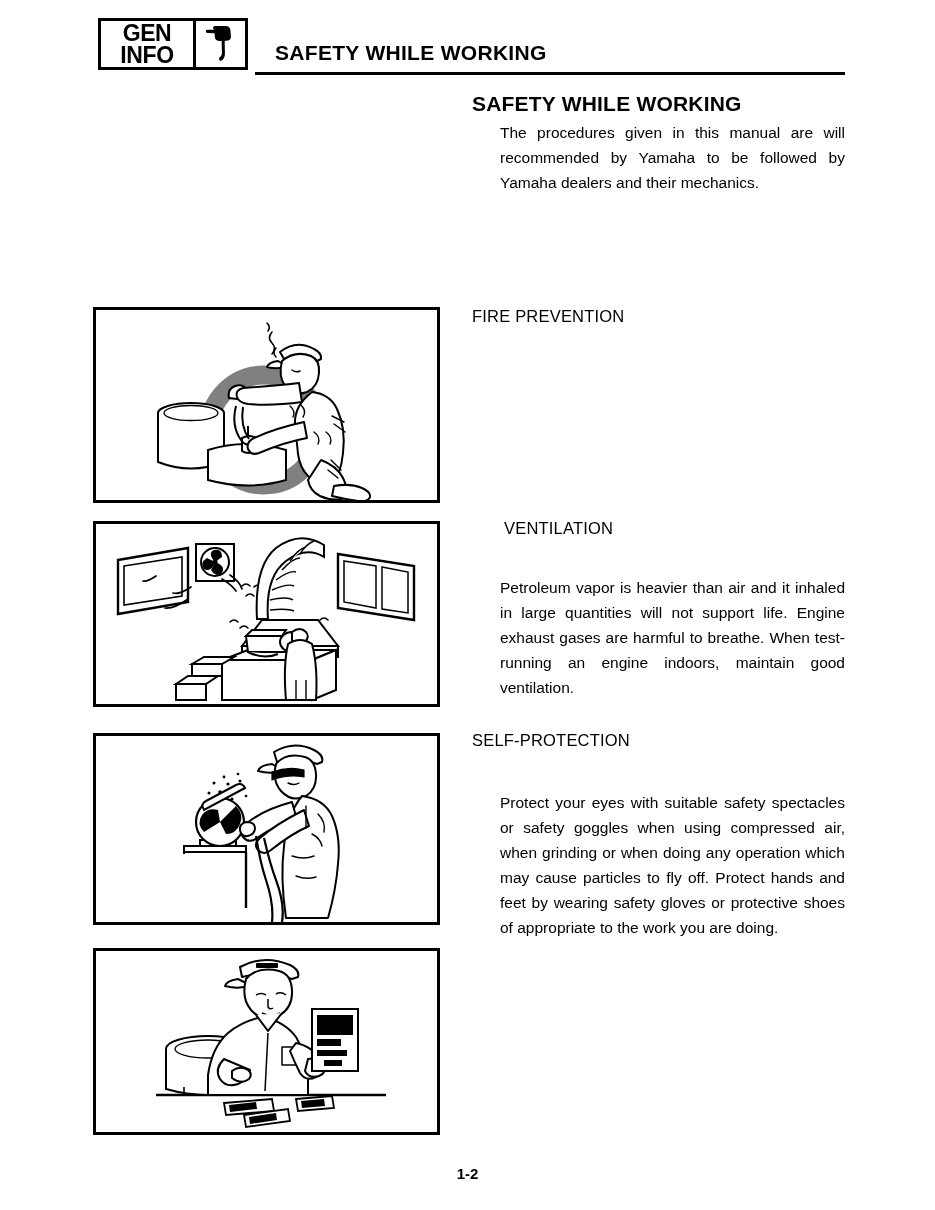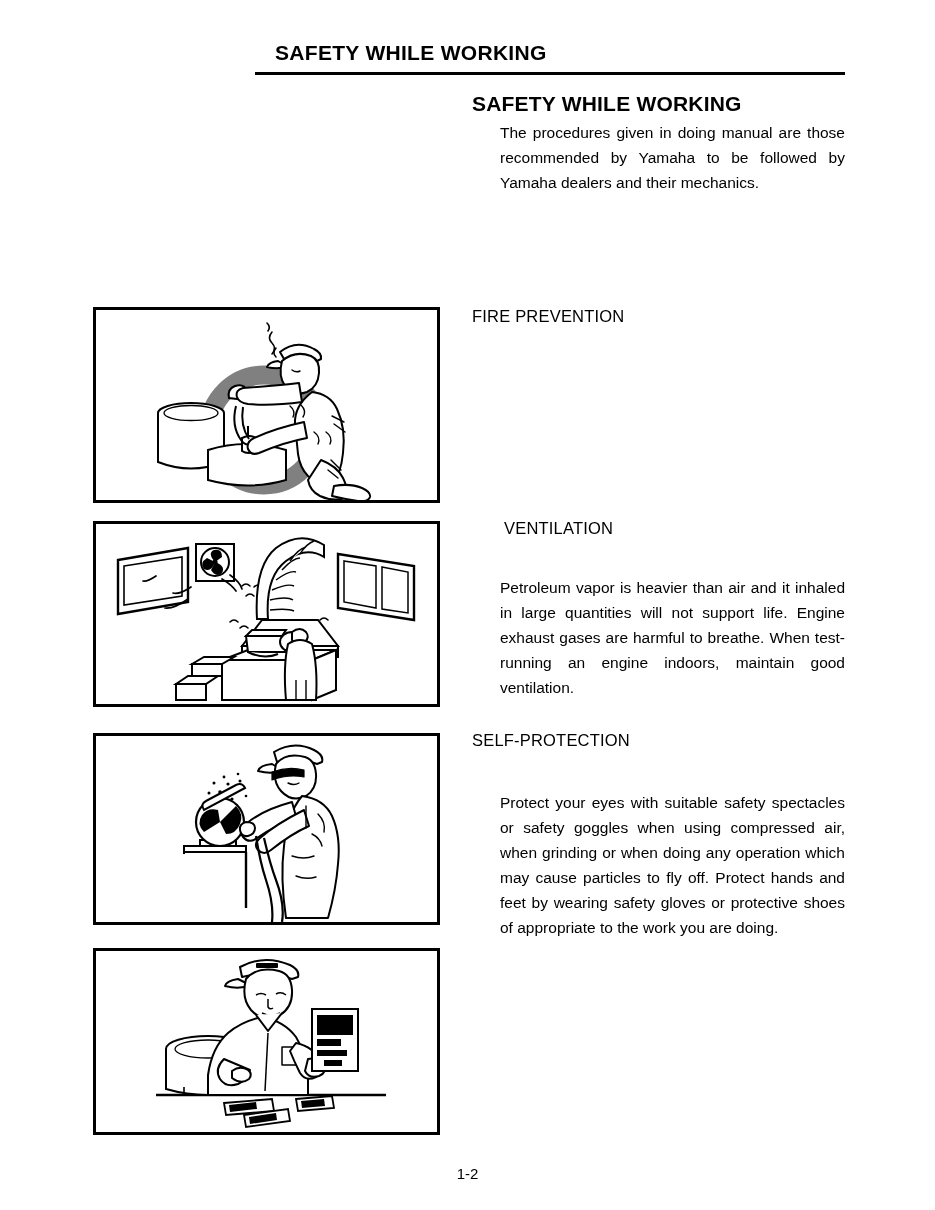--- a/index.html
+++ b/index.html
@@ -132,37 +132,53 @@
     height: 100%;
   }
 
   #page-number {
     position: absolute;
     left: 0;
     top: 1165px;
     width: 935px;
     text-align: center;
     font-size: 15px;
-    font-weight: normal;
+    font-weight: bold;
   }
 </style>
 </head>
 <body>
 
 <div id="page">
 
   <div id="header">
 
+    <div id="logo-box">
+      <div id="logo-text-cell">
+        <span>GEN</span>
+        <span>INFO</span>
+      </div>
+      <div id="logo-icon-cell">
+        <svg viewBox="0 0 40 46" width="32" height="40" aria-hidden="true">
+          <path d="M10 3 C10 1.4 11.2 0.6 13.5 0.6 L26 0.6 C29.5 0.6 31.6 2.6 31.8 6.2
+                   L32.4 13.5 C32.6 16.4 31.2 18.2 28.2 18.6 L24.6 19.1
+                   L24.9 34.5 C24.95 38.8 23.6 41.8 21.2 43.4 C19.6 44.5 18.4 44.1 17.8 42.6
+                   C17.2 41.1 17.9 39.8 19.1 38.9 C20.6 37.8 21.2 36.2 21.15 33.6
+                   L20.8 19.4 L17.6 19.1 C14.2 18.7 12.6 17.2 12.3 14.1 L11.9 9.6
+                   L3.5 9.1 C1.6 9.0 0.9 8.2 1.0 7.0 C1.1 5.9 1.9 5.3 3.6 5.3 L11.2 5.3 Z" fill="#000"></path>
+        </svg>
+      </div>
+    </div>
 
     <div id="header-title">SAFETY WHILE WORKING</div>
     <div id="header-rule"></div>
   </div>
 
   <div id="main-title">SAFETY WHILE WORKING</div>
-  <div id="intro-text">The procedures given in doing manual are those recommended by Yamaha to be followed by Yamaha dealers and their mechanics.</div>
+  <div id="intro-text">The procedures given in this manual are will recommended by Yamaha to be followed by Yamaha dealers and their mechanics.</div>
 
   <div class="figure-box" style="top:307px; height:196px;">
     <svg viewBox="0 0 341 190" aria-hidden="true">
       <rect x="0" y="0" width="341" height="190" fill="#fff"></rect>
 
       <circle cx="168" cy="120" r="55" fill="none" stroke="#808080" stroke-width="19"></circle>
 
       <g fill="none" stroke="#000" stroke-width="1.6" stroke-linecap="round">
         <path d="M176 22 q-5 6 0 11 q5 5 0 11"></path>
         <path d="M171 13 q4 4 1 8"></path>

